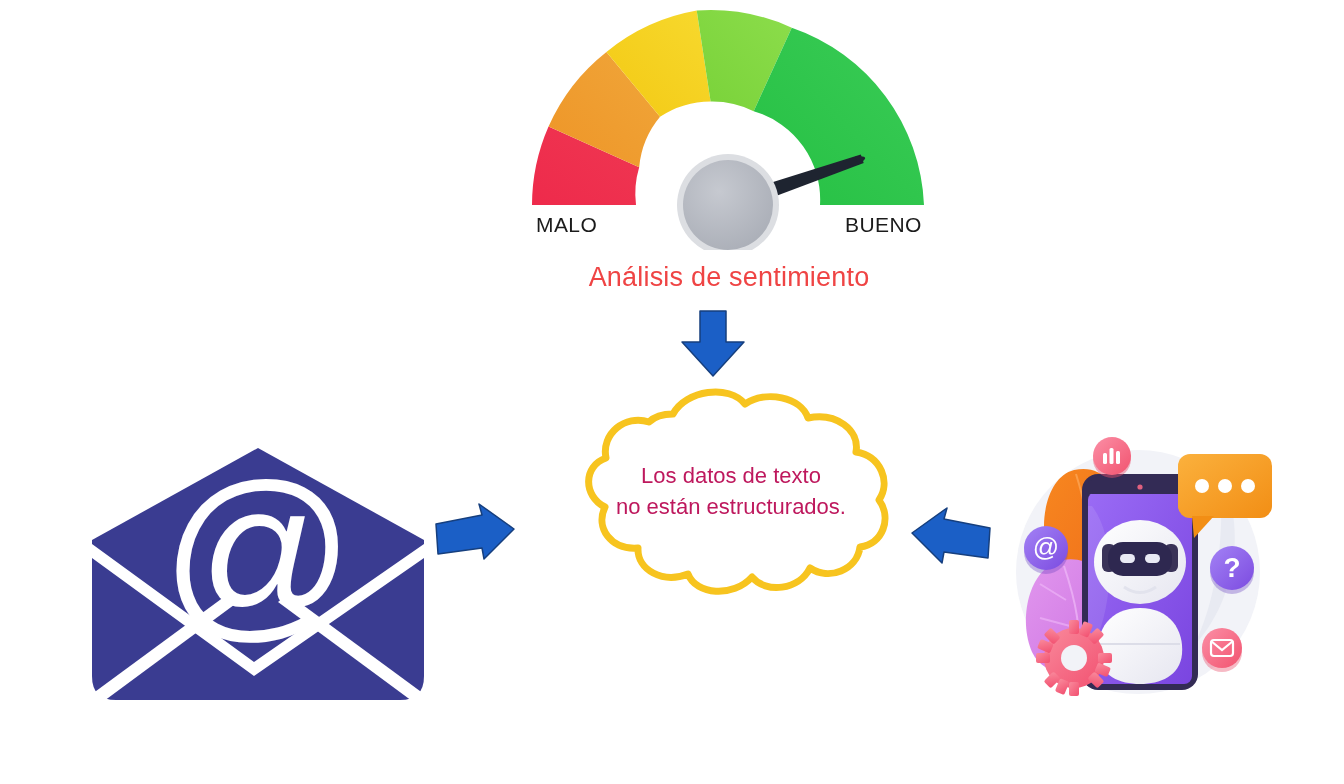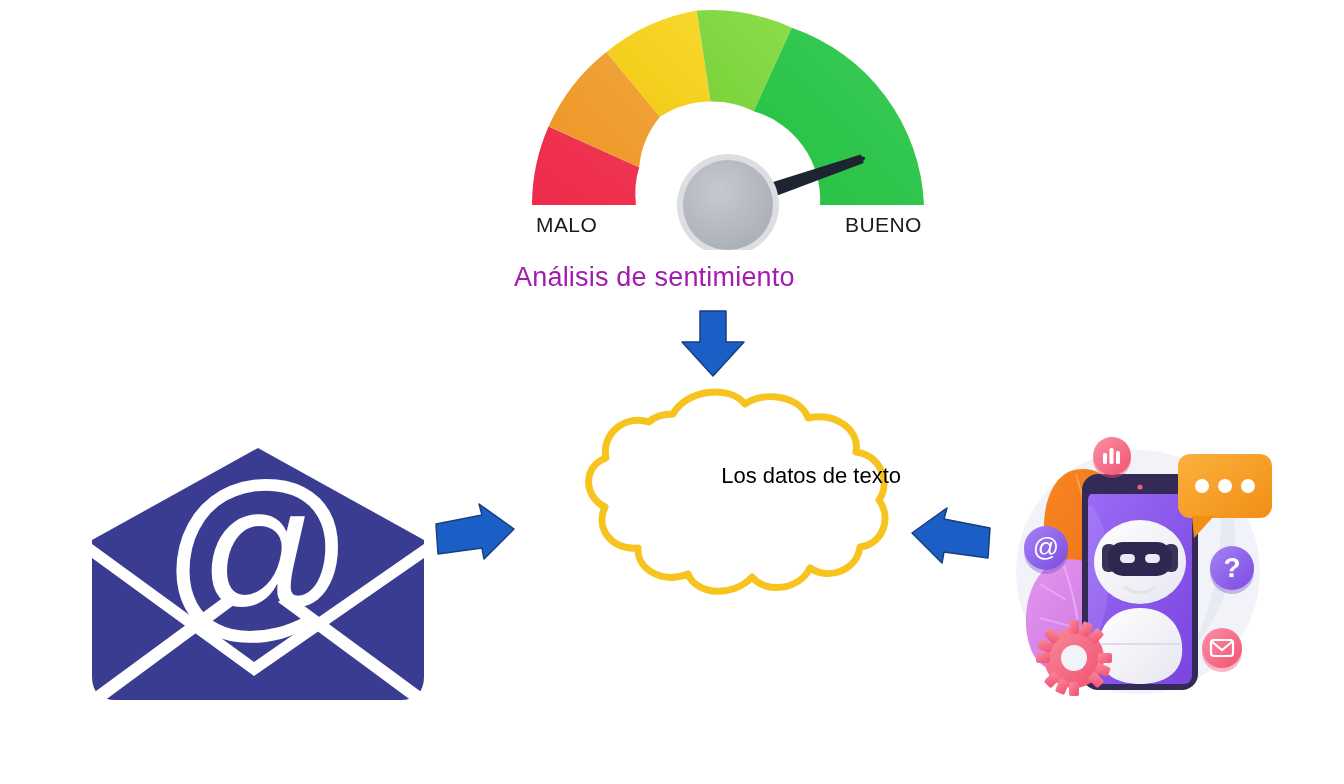--- a/index.html
+++ b/index.html
@@ -16,29 +16,29 @@
   
   #gauge-group{left:486px;top:0px;width:430px;height:300px;}
   .gauge-svg{position:absolute;left:0;top:0;}
   .gauge-label{
     position:absolute;font-size:21px;color:#1b1b1b;letter-spacing:.4px;
     font-family:"Liberation Sans","DejaVu Sans",sans-serif;white-space:nowrap;
   }
   #gauge-label-low{left:22px;top:213px;}
   #gauge-label-high{left:331px;top:213px;}
   #gauge-caption{
-    position:absolute;left:0;top:262px;width:430px;
-    font-size:27px;color:#a21caf;letter-spacing:.2px;white-space:nowrap;
+    position:absolute;left:0;top:262px;width:430px;text-align:center;
+    font-size:27px;color:#ef4444;letter-spacing:.2px;white-space:nowrap;
   }
 
   
   #cloud-group{left:533px;top:372px;width:340px;height:240px;}
   #cloud-text{
-    position:absolute;left:0;top:88px;width:340px;text-align:right;
-    font-size:22px;line-height:31px;color:#000000;
+    position:absolute;left:0;top:88px;width:340px;text-align:center;
+    font-size:22px;line-height:31px;color:#be185d;
   }
   #cloud-text .l{display:block;white-space:nowrap;}
 
   
   #envelope-group{left:60px;top:448px;width:340px;height:256px;}
 
   
   #assistant-group{left:960px;top:432px;width:300px;height:272px;}
 
   
@@ -120,20 +120,21 @@
                C 238 218 205 222 191 205
                C 172 226 135 223 127 202
                C 102 212 76 198 77 176
                C 50 178 34 156 44 135
                C 22 124 22 94 45 86
                C 40 62 64 42 88 50
                C 93 45 102 42 112 42 Z" fill="#ffffff" stroke="#F7C41F" stroke-width="7" stroke-linejoin="round" stroke-linecap="round"></path>
     </svg>
     <div id="cloud-text">
       <span class="l">Los datos de texto</span>
+      <span class="l">no están estructurados.</span>
     </div>
   </div>
 
   <div class="node" id="arrow-right">
     <svg width="86" height="72" viewBox="0 0 86 72">
       <path d="M 4 22 L 50 13 L 47 2 L 82 27 L 52 57 L 50 46 L 6 52 Z" fill="#1B5FC6" stroke="#163F7E" stroke-width="1.5" stroke-linejoin="round"></path>
     </svg>
   </div>
 
   <div class="node" id="arrow-left">

